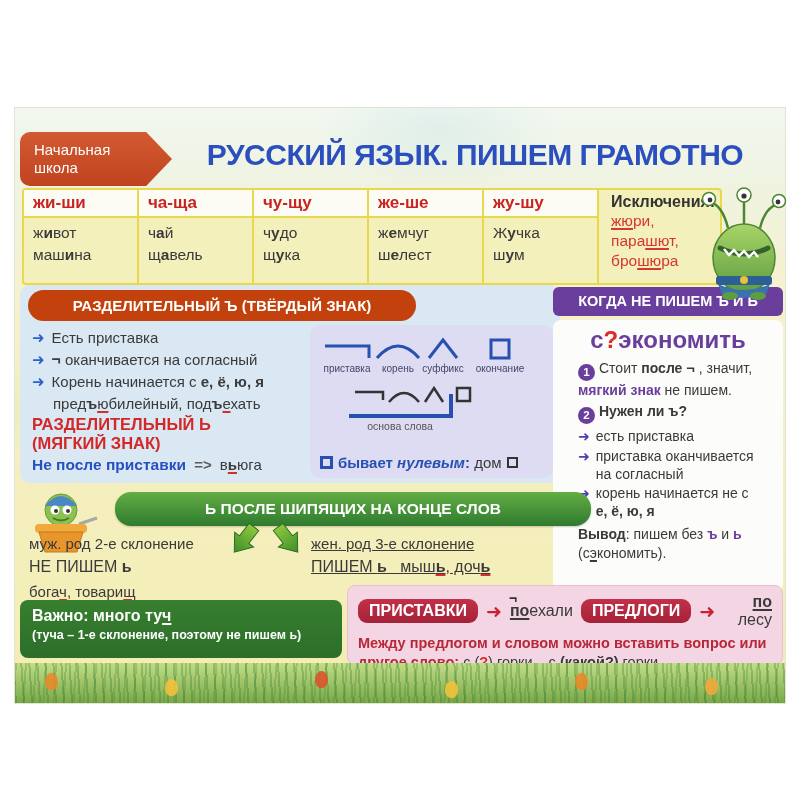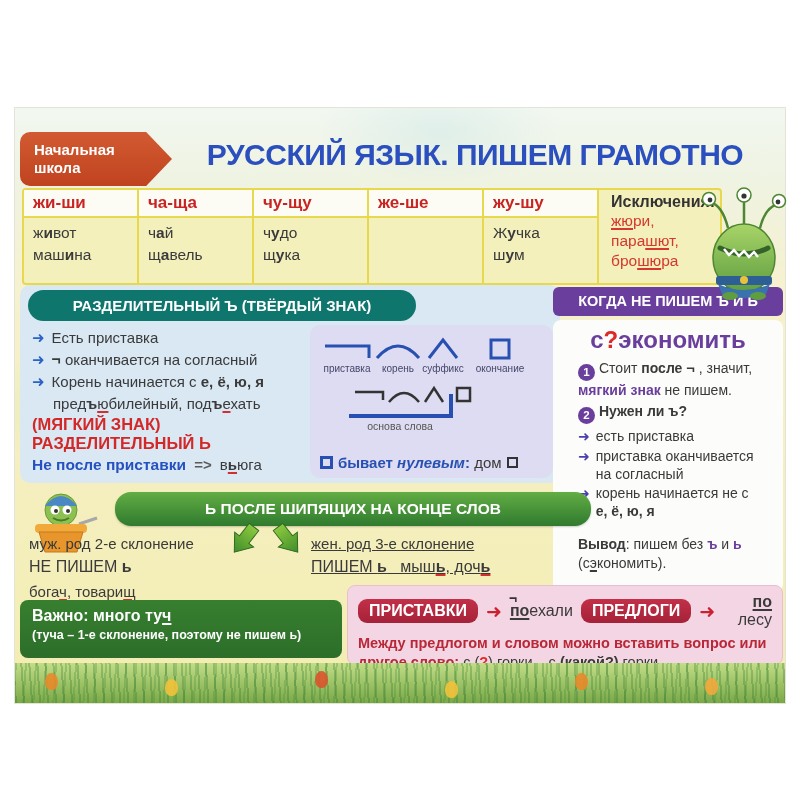--- a/index.html
+++ b/index.html
@@ -21,37 +21,37 @@
   .qred{color:#e02828;}
   .purple{color:#6a3e9c;}
   .blue{color:#2750b2;}
   .dark{color:#3a3a3a;font-weight:400;}
   .dred{color:#b82838;}
   .sym{font-weight:700;font-size:1.05em;}
   
   .badge{position:absolute;left:5px;top:24px;width:152px;height:54px;background:linear-gradient(180deg,#d25a32,#bf431f);
     clip-path:polygon(0 0,83% 0,100% 50%,83% 100%,0 100%);border-radius:10px 0 0 10px;
     display:flex;flex-direction:column;align-items:flex-start;justify-content:center;padding-left:14px;box-sizing:border-box;}
-  .badge span{color:#fff;font-weight:700;font-size:15px;line-height:1.2;}
+  .badge span{color:#fff;font-weight:400;font-size:15px;line-height:1.2;}
   .title{position:absolute;left:155px;top:30px;width:610px;text-align:center;font-size:30px;font-weight:700;color:#2b4fbe;letter-spacing:-0.5px;}
   
   .strip{position:absolute;left:7px;top:80px;width:700px;height:97px;background:#f4f0bc;border:2px solid #e8d84e;border-radius:4px;box-sizing:border-box;display:flex;}
   .syl-col{flex:0 0 113px;border-right:2px solid #e8d84e;display:flex;flex-direction:column;}
   .syl-head{background:#fdfcf4;color:#c82424;font-weight:700;font-size:17px;padding:3px 0 3px 9px;border-bottom:2px solid #e8d84e;}
   .syl-words{padding:4px 0 0 9px;font-size:15.5px;line-height:1.45;}
   .exc{flex:1;padding:3px 6px 0 12px;}
   .exc-title{font-weight:700;font-size:16px;color:#333;}
   .exc-word{color:#d4382e;font-size:15.5px;line-height:1.3;}
   .monster{position:absolute;left:685px;top:78px;width:88px;height:115px;z-index:5;}
   .stalk{stroke:#4e8634;stroke-width:2.5;fill:none;}
   .eye{fill:#fff;stroke:#4e8634;stroke-width:1.5;}
   .pupil{fill:#333;}
   
   .hard-panel{position:absolute;left:5px;top:177px;width:540px;height:198px;background:#d9e8f3;border-radius:10px;}
-  .blue-bar{position:absolute;left:8px;top:5px;width:388px;height:31px;background:#0f766e;border-radius:16px;color:#fff;font-weight:700;font-size:15px;line-height:31px;text-align:center;}
+  .blue-bar{position:absolute;left:8px;top:5px;width:388px;height:31px;background:#c2410c;border-radius:16px;color:#fff;font-weight:700;font-size:15px;line-height:31px;text-align:center;}
   .bullets{position:absolute;left:12px;top:42px;width:286px;font-size:15px;}
   .bullet-row{display:flex;gap:7px;line-height:21px;margin-bottom:1px;}
   .barrow{color:#2b62c8;font-weight:700;flex:0 0 auto;}
   .examples-line{margin-left:21px;line-height:22px;}
   .soft-block{position:absolute;left:12px;top:130px;width:300px;}
   .soft-title{color:#d42828;font-weight:700;font-size:16.5px;line-height:1.18;}
   .soft-rule-line{font-size:15px;margin-top:2px;}
   .soft-rule{color:#2750c0;font-weight:700;font-size:15.5px;}
   .implies{color:#5a5a5a;font-weight:700;margin:0 4px;}
   
@@ -68,21 +68,21 @@
   .sq-dark{width:11px;height:11px;border:2px solid #333;}
   
   .no-sign{position:absolute;left:538px;top:179px;width:230px;height:308px;}
   .purple-bar{position:absolute;left:0;top:0;width:100%;height:29px;background:#6a3e9c;border-radius:6px;color:#fff;font-weight:700;font-size:14.5px;line-height:29px;text-align:center;box-sizing:border-box;}
   .white-card{position:absolute;left:0;top:33px;width:100%;height:272px;background:#fcfcfa;border-radius:8px;box-sizing:border-box;padding:3px 25px;font-size:14px;line-height:1.32;}
   .big-word{text-align:center;color:#6a3e9c;font-weight:700;font-size:24px;margin:1px 0 3px;}
   .numcircle{display:inline-flex;width:17px;height:17px;border-radius:50%;background:#6a3e9c;color:#fff;font-weight:700;font-size:11.5px;align-items:center;justify-content:center;margin-right:4px;vertical-align:-3px;}
   .point{margin:3px 0;}
   .rp-bullet{display:flex;gap:6px;line-height:1.3;margin:1px 0;}
   .parrow{color:#4a3fae;font-weight:700;flex:0 0 auto;}
-  .conclusion{margin-top:15px;}
+  .conclusion{margin-top:5px;}
   
   .green-bar{position:absolute;left:100px;top:384px;width:476px;height:34px;background:linear-gradient(180deg,#63ad44,#2f7a2e);border-radius:16px;color:#fff;font-weight:700;font-size:15.5px;line-height:34px;text-align:center;box-shadow:0 1px 2px rgba(0,0,0,.2);}
   .pot-mascot{position:absolute;left:8px;top:370px;}
   .gen-col{position:absolute;font-size:15px;line-height:1.55;}
   .gen-left{left:14px;top:424px;width:195px;}
   .gen-right{left:296px;top:424px;width:245px;text-decoration:underline;}
   .genline2{font-size:16px;}
   .arrows{position:absolute;left:203px;top:415px;}
   .important-box{position:absolute;left:5px;top:492px;width:322px;height:58px;background:linear-gradient(180deg,#377f2f,#2c6e2a);border-radius:8px;color:#fff;box-sizing:border-box;padding:7px 12px;}
   .imp1{font-weight:700;font-size:16px;}
@@ -133,20 +133,24 @@
       </div>
       <div class="syl-col">
         <div class="syl-head">чу-щу</div>
         <div class="syl-words">
           <div><span>ч</span><span class="b">у</span><span>до</span></div>
           <div><span>щ</span><span class="b">у</span><span>ка</span></div>
         </div>
       </div>
       <div class="syl-col">
         <div class="syl-head">же-ше</div>
+        <div class="syl-words">
+          <div><span>ж</span><span class="b">е</span><span>мчуг</span></div>
+          <div><span>ш</span><span class="b">е</span><span>лест</span></div>
+        </div>
       </div>
       <div class="syl-col">
         <div class="syl-head">жу-шу</div>
         <div class="syl-words">
           <div><span>Ж</span><span class="b">у</span><span>чка</span></div>
           <div><span>ш</span><span class="b">у</span><span>м</span></div>
         </div>
       </div>
       <div class="exc">
         <div class="exc-title">Исключения:</div>
@@ -193,22 +197,22 @@
           <span class="barrow">➜</span>
           <span class="btext"><span class="sym">¬</span><span> оканчивается на согласный</span></span>
         </div>
         <div class="bullet-row">
           <span class="barrow">➜</span>
           <span class="btext"><span>Корень начинается с </span><span class="b">е, ё, ю, я</span></span>
         </div>
         <div class="examples-line"><span>пред</span><span class="b">ъ</span><span class="ur">ю</span><span>билейный, под</span><span class="b">ъ</span><span class="ur">е</span><span>хать</span></div>
       </div>
       <div class="soft-block">
+        <div class="soft-title">РАЗДЕЛИТЕЛЬНЫЙ Ь</div>
         <div class="soft-title">(МЯГКИЙ ЗНАК)</div>
-        <div class="soft-title">РАЗДЕЛИТЕЛЬНЫЙ Ь</div>
         <div class="soft-rule-line">
           <span class="soft-rule">Не после приставки</span>
           <span class="implies">=&gt;</span>
           <span><span>в</span><span class="b ur">ь</span><span>юга</span></span>
         </div>
       </div>
 
       <div class="diagram">
         <svg width="230" height="104" viewBox="0 0 230 104">
           <path class="sym-blue" d="M8 16 H52 V28"></path>

